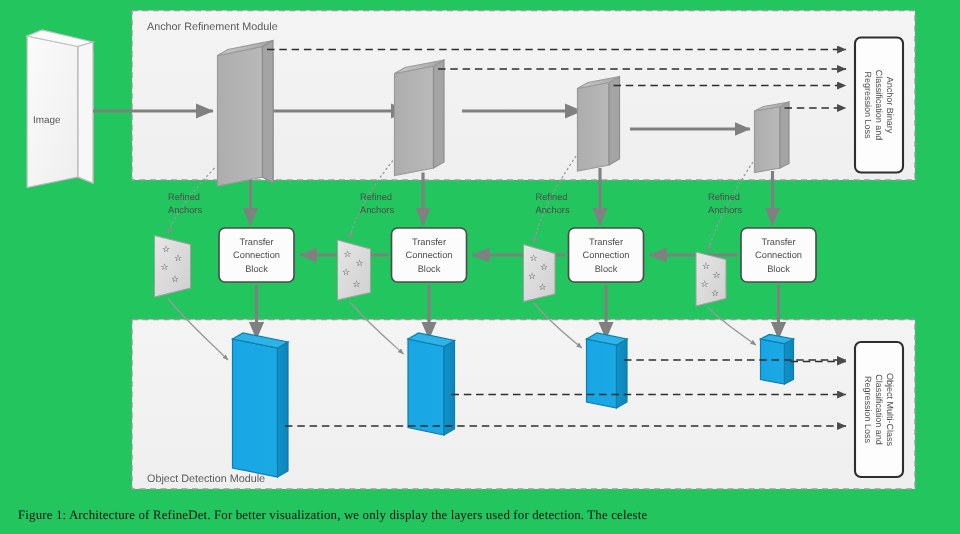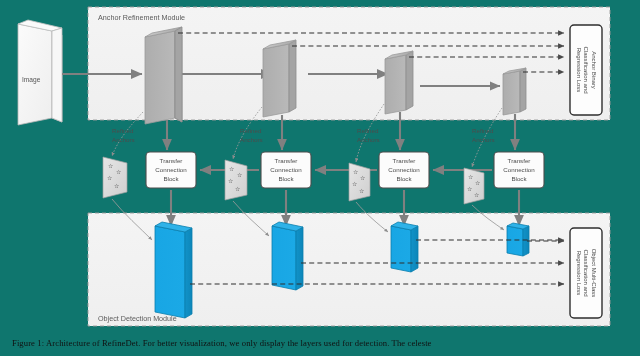--- a/index.html
+++ b/index.html
@@ -1,17 +1,17 @@
 <!DOCTYPE html>
 <html><head>
 <meta charset="utf-8">
 <style>
   html,body{margin:0;padding:0;background:#ffffff;}
   body{width:640px;height:356px;font-family:"Liberation Sans",sans-serif;overflow:hidden;}
-  #stage{position:relative;width:640px;height:356px;background:#0f766e;}
+  #stage{position:relative;width:640px;height:356px;background:#22c55e;}
   svg#diagram{position:absolute;left:0;top:0;width:640px;height:356px;}
   .modlabel{font-size:7.2px;fill:#5a5a5a;font-family:"Liberation Sans",sans-serif;}
   .tcbtext{font-size:6.2px;fill:#4c4c4c;font-family:"Liberation Sans",sans-serif;text-anchor:middle;}
   .reftext{font-size:6.2px;fill:#4c4c4c;font-family:"Liberation Sans",sans-serif;}
   .losstext{font-size:6.0px;fill:#4c4c4c;font-family:"Liberation Sans",sans-serif;text-anchor:middle;}
   .imgtext{font-size:6.6px;fill:#555;font-family:"Liberation Sans",sans-serif;}
   .caption{position:absolute;left:12px;top:338px;width:640px;
            font-family:"Liberation Serif",serif;font-size:8.6px;color:#111;
            text-align:justify;line-height:11px;letter-spacing:0.1px;
            white-space:nowrap;overflow:hidden;}

